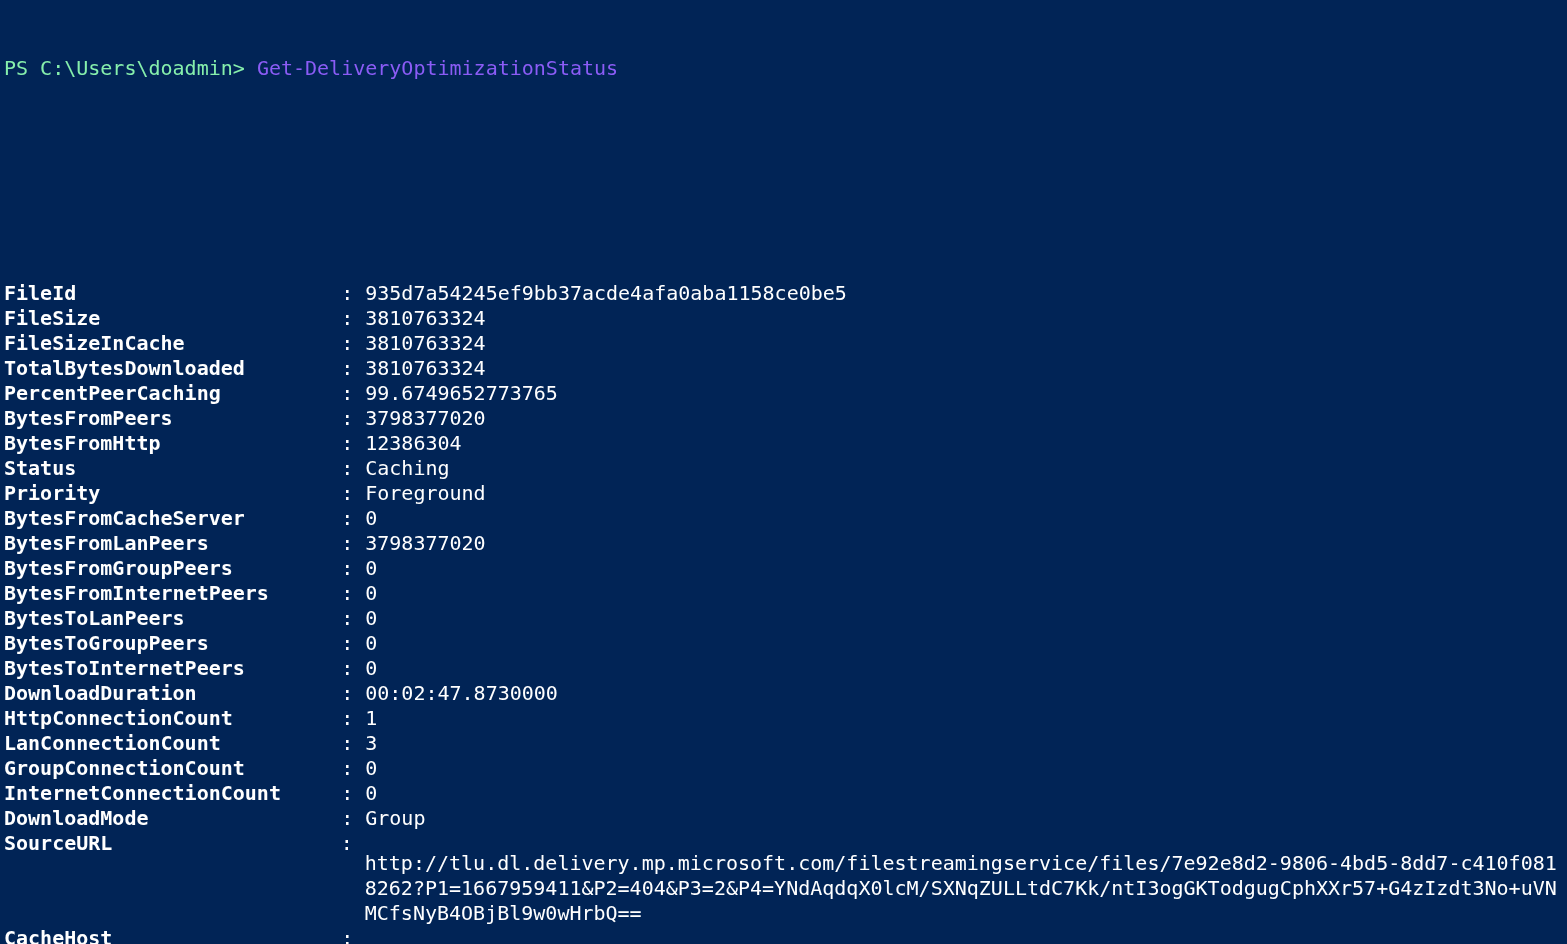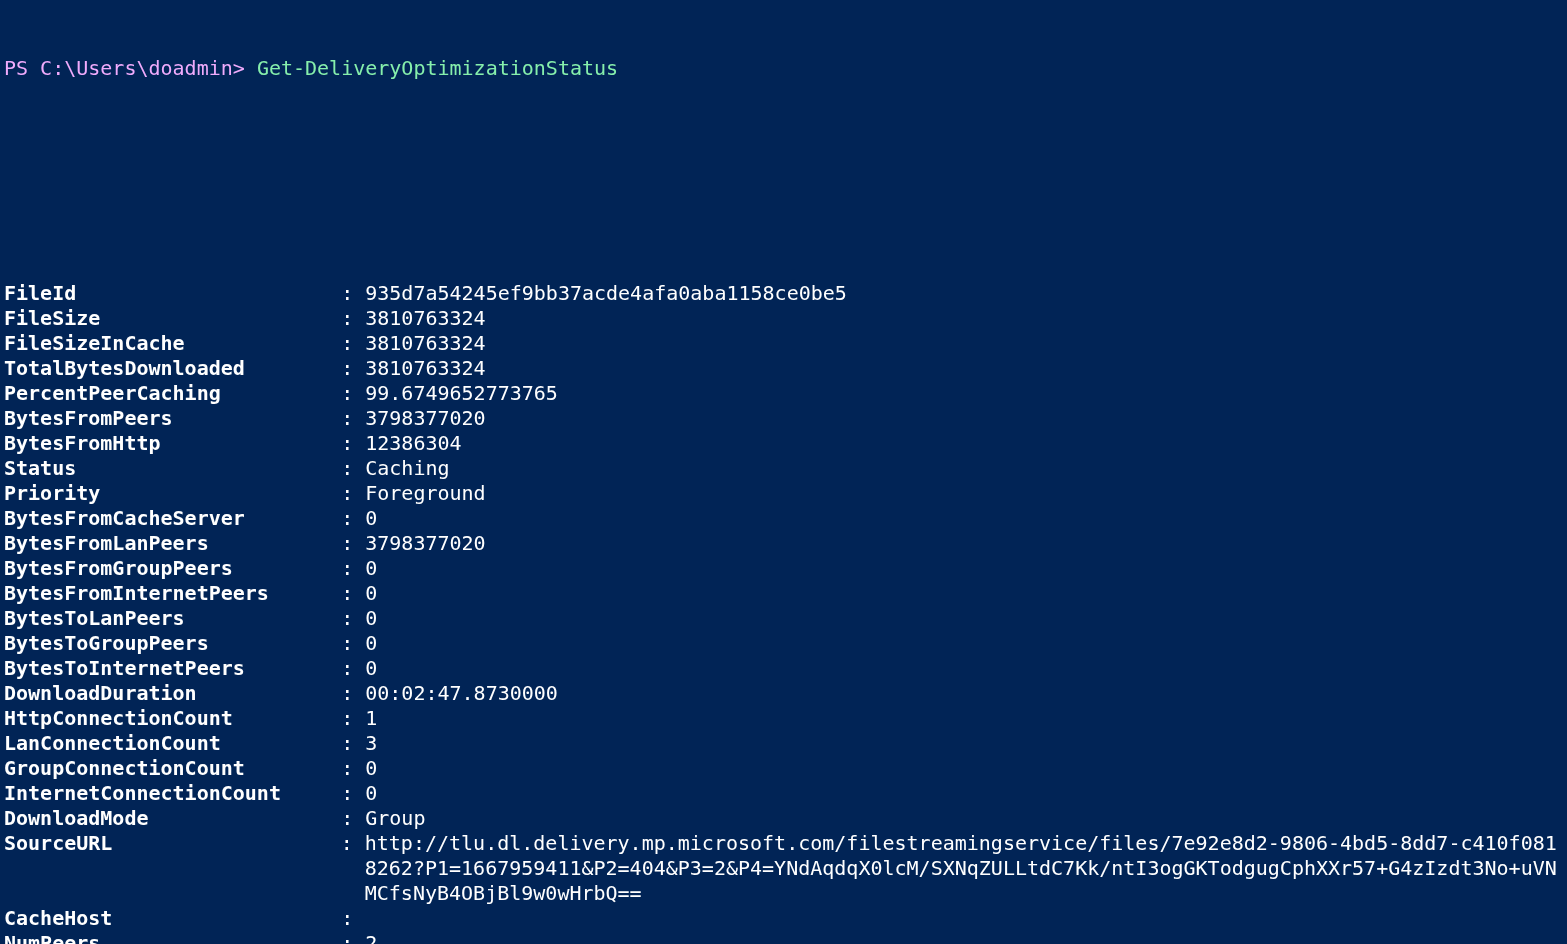--- a/index.html
+++ b/index.html
@@ -11,22 +11,22 @@
     font-size: 20px;
     line-height: 1.25;
     width: 1567px;
     height: 944px;
     overflow: hidden;
   }
   .terminal {
     padding: 6px 0 0 4px;
     white-space: pre;
   }
-  .prompt-prefix { color: #f0abfc; }
-  .command { color: #86efac; }
+  .prompt-prefix { color: #86efac; }
+  .command { color: #8b5cf6; }
   .line { display: flex; }
   .label {
     display: inline-block;
     width: 28ch;
     font-weight: bold;
   }
   .colon {
     display: inline-block;
     width: 2ch;
     text-align: left;
@@ -34,20 +34,21 @@
   .value {
     display: inline-block;
     flex: 0 0 auto;
   }
   .value-wrap {
     display: inline-block;
     width: 100ch;
     white-space: pre-wrap;
     word-break: break-all;
     vertical-align: top;
+    margin-top: 20px;
   }
 </style>
 </head>
 <body>
 
 <div class="terminal">
   <div class="line"><span class="prompt-prefix">PS C:\Users\doadmin&gt; </span><span class="command">Get-DeliveryOptimizationStatus</span></div>
   <div class="line">&nbsp;</div>
   <div class="line">&nbsp;</div>
   <div id="output"><div class="line"><span class="label">FileId</span><span class="colon">: </span><span class="value">935d7a54245ef9bb37acde4afa0aba1158ce0be5</span></div><div class="line"><span class="label">FileSize</span><span class="colon">: </span><span class="value">3810763324</span></div><div class="line"><span class="label">FileSizeInCache</span><span class="colon">: </span><span class="value">3810763324</span></div><div class="line"><span class="label">TotalBytesDownloaded</span><span class="colon">: </span><span class="value">3810763324</span></div><div class="line"><span class="label">PercentPeerCaching</span><span class="colon">: </span><span class="value">99.6749652773765</span></div><div class="line"><span class="label">BytesFromPeers</span><span class="colon">: </span><span class="value">3798377020</span></div><div class="line"><span class="label">BytesFromHttp</span><span class="colon">: </span><span class="value">12386304</span></div><div class="line"><span class="label">Status</span><span class="colon">: </span><span class="value">Caching</span></div><div class="line"><span class="label">Priority</span><span class="colon">: </span><span class="value">Foreground</span></div><div class="line"><span class="label">BytesFromCacheServer</span><span class="colon">: </span><span class="value">0</span></div><div class="line"><span class="label">BytesFromLanPeers</span><span class="colon">: </span><span class="value">3798377020</span></div><div class="line"><span class="label">BytesFromGroupPeers</span><span class="colon">: </span><span class="value">0</span></div><div class="line"><span class="label">BytesFromInternetPeers</span><span class="colon">: </span><span class="value">0</span></div><div class="line"><span class="label">BytesToLanPeers</span><span class="colon">: </span><span class="value">0</span></div><div class="line"><span class="label">BytesToGroupPeers</span><span class="colon">: </span><span class="value">0</span></div><div class="line"><span class="label">BytesToInternetPeers</span><span class="colon">: </span><span class="value">0</span></div><div class="line"><span class="label">DownloadDuration</span><span class="colon">: </span><span class="value">00:02:47.8730000</span></div><div class="line"><span class="label">HttpConnectionCount</span><span class="colon">: </span><span class="value">1</span></div><div class="line"><span class="label">LanConnectionCount</span><span class="colon">: </span><span class="value">3</span></div><div class="line"><span class="label">GroupConnectionCount</span><span class="colon">: </span><span class="value">0</span></div><div class="line"><span class="label">InternetConnectionCount</span><span class="colon">: </span><span class="value">0</span></div><div class="line"><span class="label">DownloadMode</span><span class="colon">: </span><span class="value">Group</span></div><div class="line"><span class="label">SourceURL</span><span class="colon">: </span><span class="value-wrap">http://tlu.dl.delivery.mp.microsoft.com/filestreamingservice/files/7e92e8d2-9806-4bd5-8dd7-c410f0818262?P1=1667959411&amp;P2=404&amp;P3=2&amp;P4=YNdAqdqX0lcM/SXNqZULLtdC7Kk/ntI3ogGKTodgugCphXXr57+G4zIzdt3No+uVNMCfsNyB4OBjBl9w0wHrbQ==</span></div><div class="line"><span class="label">CacheHost</span><span class="colon">: </span><span class="value"></span></div><div class="line"><span class="label">NumPeers</span><span class="colon">: </span><span class="value">2</span></div></div>

